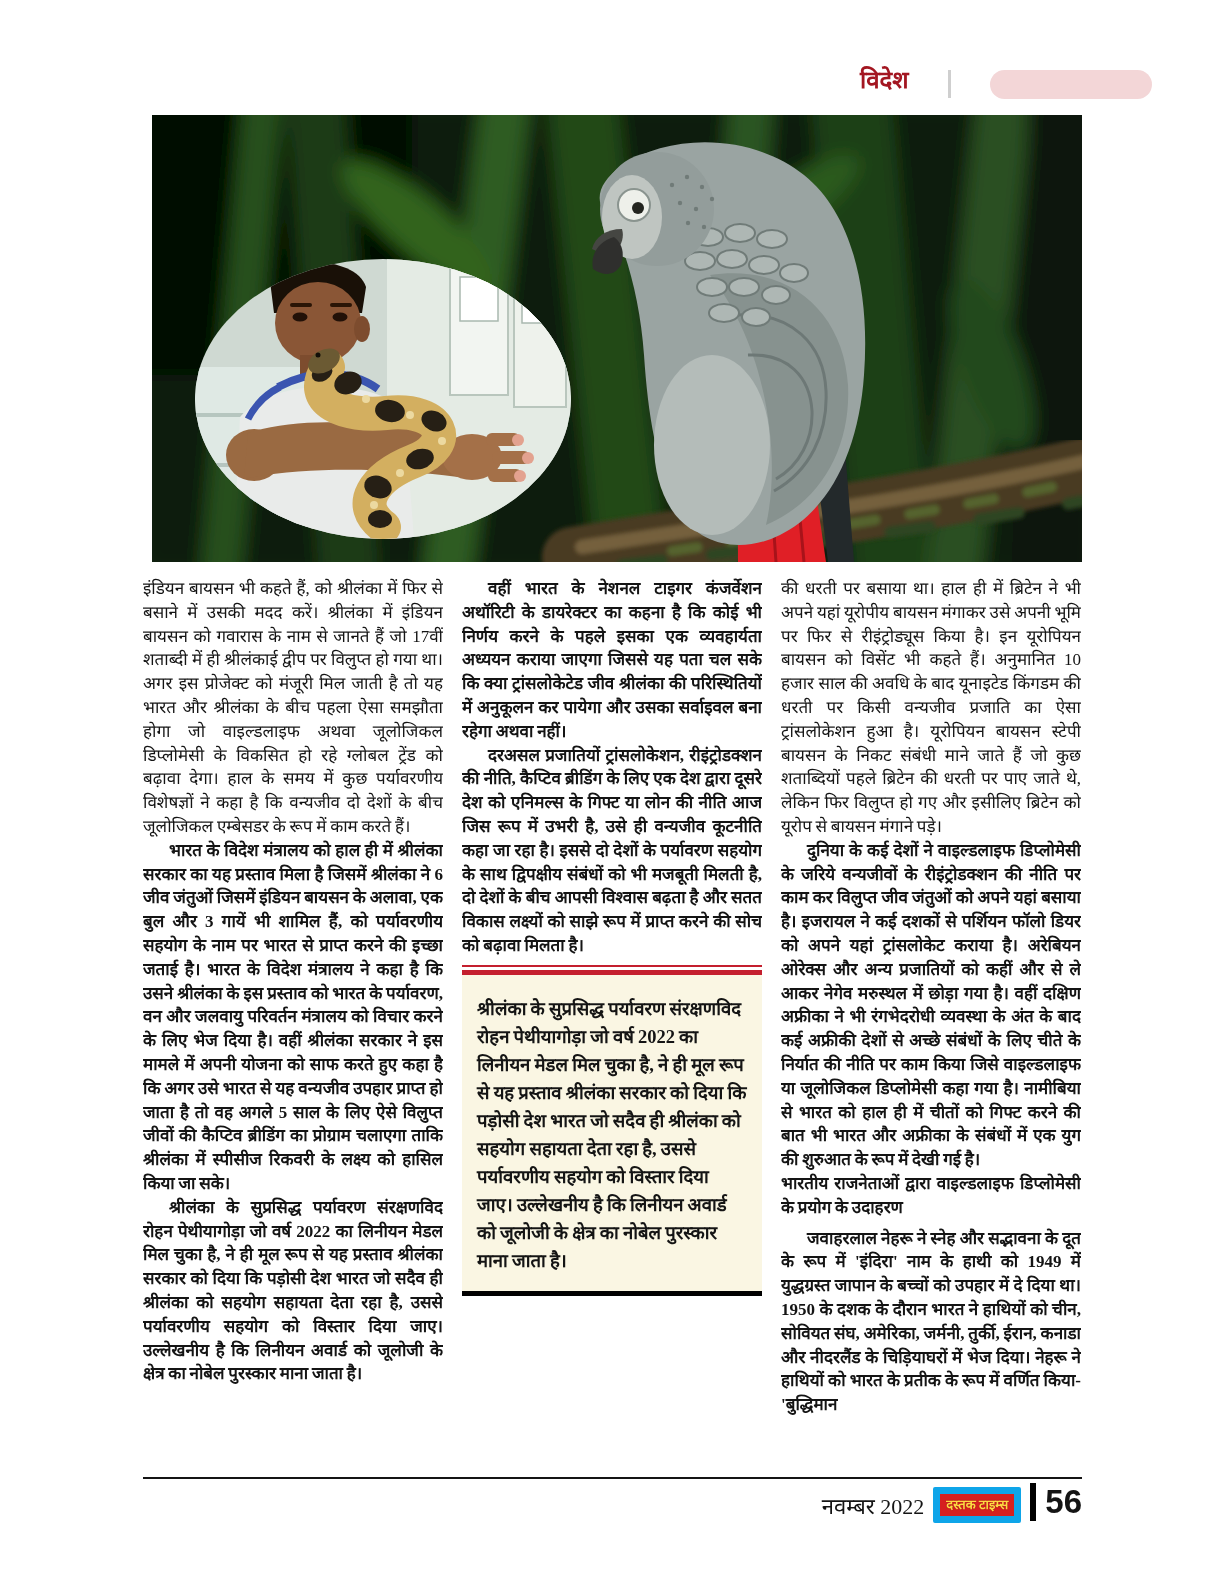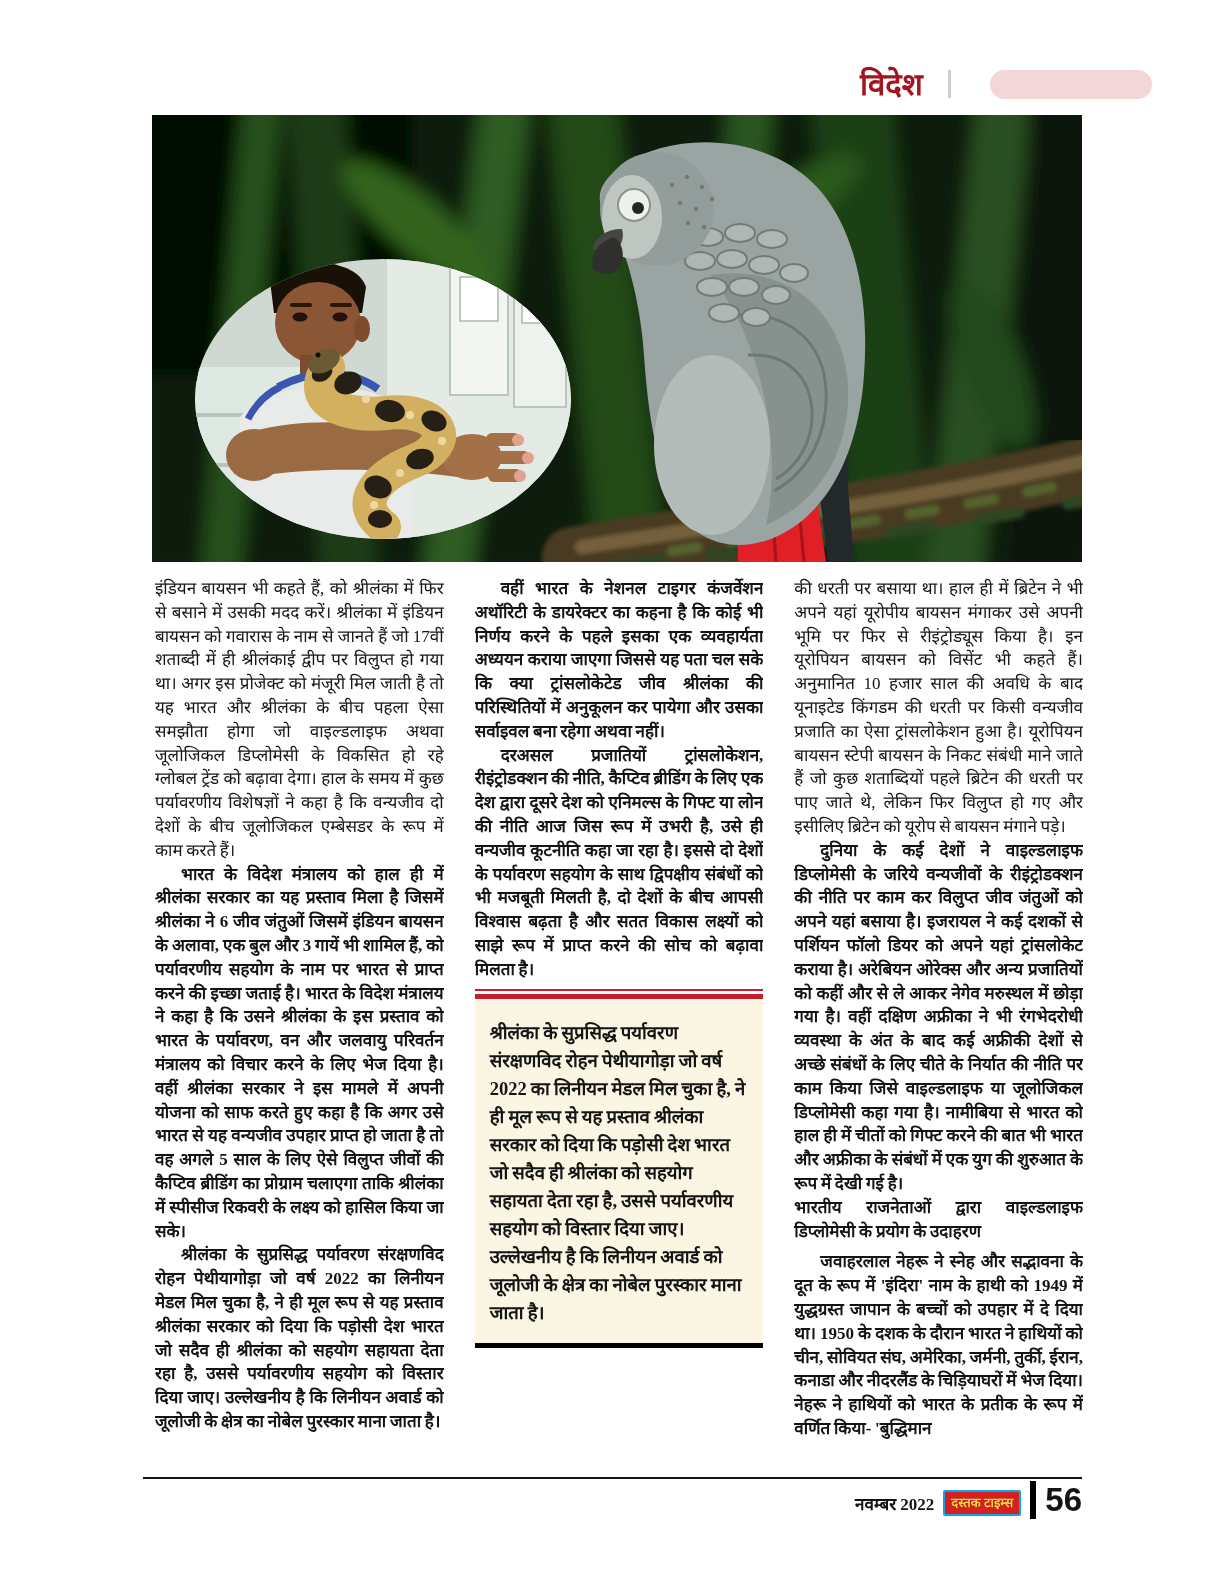--- a/index.html
+++ b/index.html
@@ -5,41 +5,41 @@
   * { margin:0; padding:0; box-sizing:border-box; }
   html,body { background:#e8e8e8; }
   .page {
     position:relative; width:1224px; height:1584px; margin:0 auto;
     background:#ffffff; overflow:hidden;
     font-family:"Liberation Serif", serif; color:#141414;
   }
   
   .section-label {
     position:absolute; top:62px; left:860px;
-    font-size:31px; font-weight:bold; color:#a31621;
+    font-size:24px; font-weight:bold; color:#a31621;
   }
   .section-divider {
     position:absolute; top:70px; left:948px; width:3px; height:28px; background:#cfcfcf;
   }
   .section-pill {
     position:absolute; top:70px; left:990px; width:162px; height:29px;
     background:#f3d6d7; border-radius:15px;
   }
   
   .article-photo {
     position:absolute; left:152px; top:115px; width:930px; height:447px;
     background:#101d0c; overflow:hidden;
   }
   .article-photo svg { display:block; width:100%; height:100%; }
   
   .columns {
     position:absolute; left:143px; top:577px; width:940px; height:892px;
     display:flex; gap:19px; overflow:hidden;
   }
-  .col { width:300px; height:100%; overflow:hidden;margin-left:12px; }
+  .col { width:300px; height:100%; overflow:hidden; }
   .col p {
     font-size:17px; line-height:23.8px; text-align:justify;
     word-spacing:-0.5px;
   }
   .col p.indent { text-indent:26px;font-weight:bold; }
   .col p + p { margin-top:0; }
   
   .highlight-rule {
     margin-top:7px; height:10px; width:100%;
     background:linear-gradient(#c41f2e 0 2px, #ffffff 2px 5px, #c41f2e 5px 10px);
@@ -56,25 +56,25 @@
     margin:9px 0 7px 0; text-align:right; text-indent:0 !important;
   }
   
   .footer-rule {
     position:absolute; left:143px; top:1477px; width:939px; height:2px; background:#141414;
   }
   .footer {
     position:absolute; top:1481px; left:143px; width:939px;
     display:flex; justify-content:flex-end; align-items:center; gap:9px;
   }
-  .footer-date { font-weight:bold; font-size:17px; padding-top:6px; }
+  .footer-date { font-weight:normal; font-size:22px; padding-top:6px; }
   .magazine-logo {
     margin-top:6px; background:#d6201f; color:#ffd843; font-weight:bold;
     font-size:13px; line-height:1; padding:4px 6px 5px 6px;
-    border:2px solid #0ea5e9; border-radius:2px; white-space:nowrap;
+    border:7px solid #0ea5e9; border-radius:2px; white-space:nowrap;
     text-shadow:0 0 1px #7c0f0f;
   }
   .footer-divider-bar { width:6px; height:38px; background:#000; }
   .page-number {
     font-family:"Liberation Sans", sans-serif;
     font-size:33px; font-weight:bold; line-height:38px;
   }
 </style>
 </head>
 <body>

